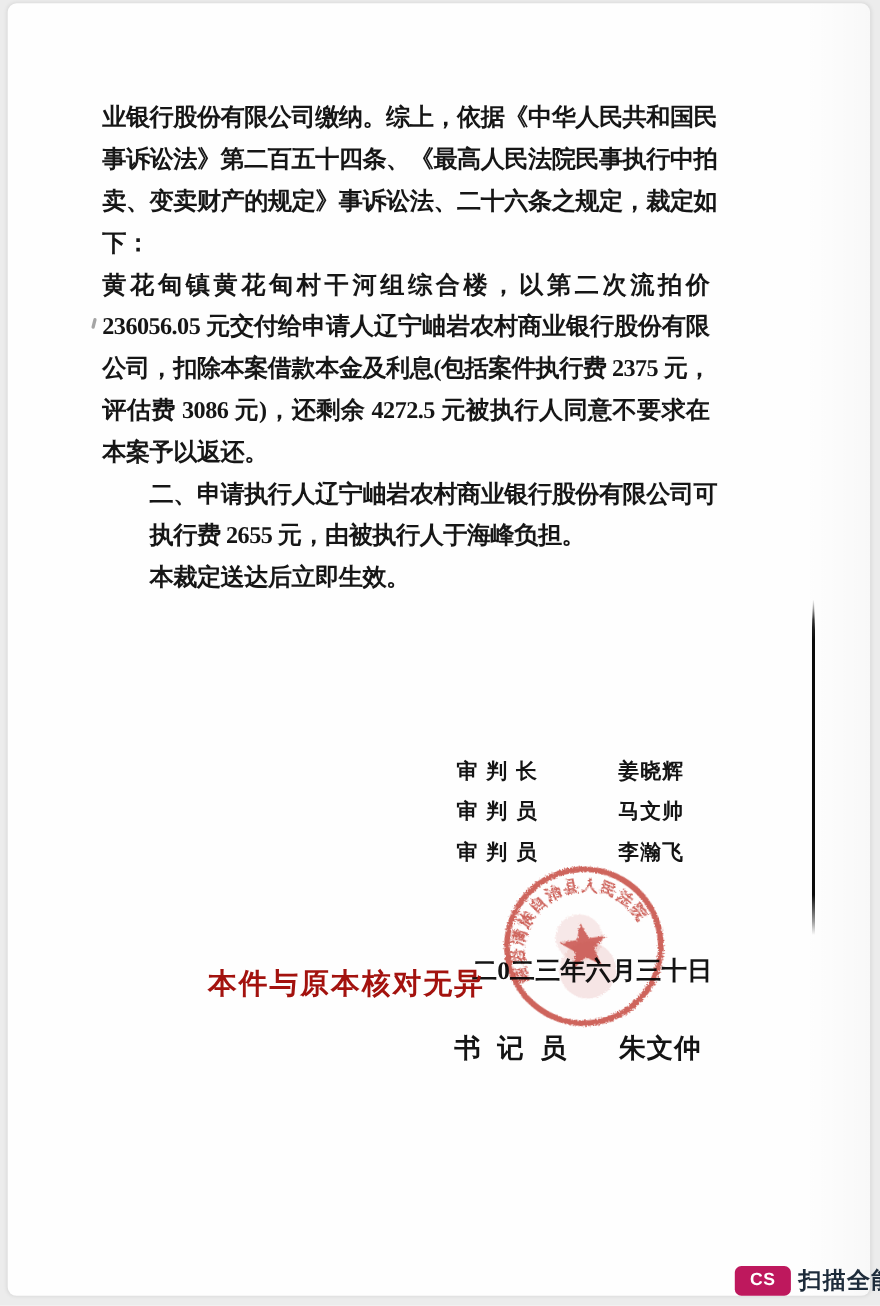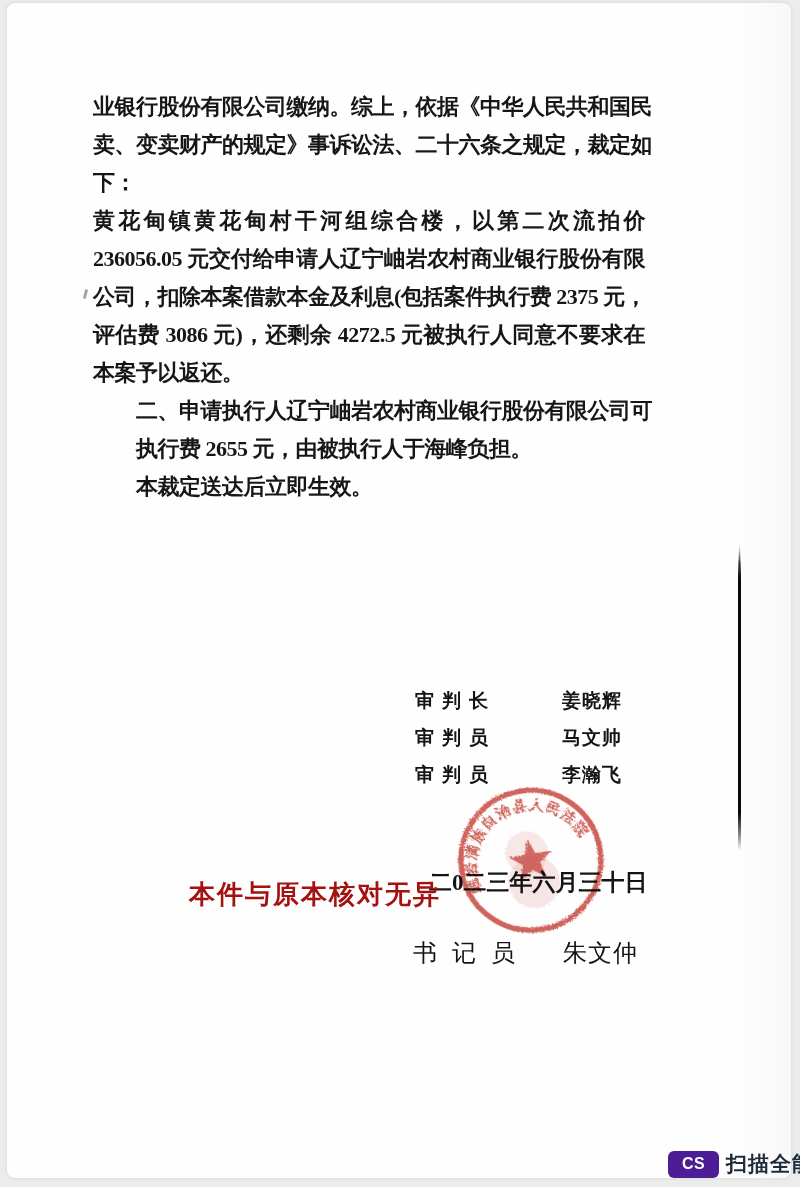--- a/index.html
+++ b/index.html
@@ -28,21 +28,21 @@
     text-align:justify;text-align-last:justify;
     word-break:break-all;height:38px;overflow:visible;white-space:pre;
   }
   .line.pl{text-align-last:left;}
   
   .sig-block{position:absolute;left:415px;top:688px;width:300px;color:#141414;}
   .sig-row{position:relative;height:37px;font-size:19px;font-weight:600;}
   .sig-role{letter-spacing:8px;}
   .sig-name{position:absolute;left:147px;top:0;letter-spacing:1px;}
   .clerk-row{position:absolute;left:413px;top:937px;width:300px;height:37px;
-    font-size:24px;font-weight:400;color:#141414;}
+    font-size:24px;font-weight:700;color:#141414;}
   .clerk-row .sig-role{letter-spacing:15px;}
   .clerk-row .sig-name{left:150px;}
   .date-line{
     position:absolute;left:429px;top:869px;
     font-size:23px;line-height:1.25;font-weight:600;color:#141414;
     letter-spacing:0px;white-space:pre;
   }
   
   .cert-note{
     position:absolute;left:189px;top:877px;
@@ -64,39 +64,40 @@
       #0a0a0a 88%,rgba(10,10,10,0.4) 96%,rgba(10,10,10,0) 100%);
     clip-path:polygon(35% 0,65% 0,100% 10%,100% 100%,0 100%,0 10%);
   }
   .scan-speck{
     position:absolute;left:84px;top:289px;width:3px;height:10px;
     background:#8f8f8f;transform:rotate(14deg);border-radius:2px;opacity:0.8;
   }
   
   .wm{position:absolute;left:668px;top:1150px;height:28px;display:flex;align-items:center;}
   .wm-badge{
-    width:51px;height:27px;border-radius:6px;background:#4c1d95;
+    width:51px;height:27px;border-radius:6px;background:#be185d;
     color:#ffffff;font-family:"Liberation Sans","DejaVu Sans",sans-serif;
     font-weight:bold;font-size:16px;display:flex;align-items:center;justify-content:center;
     letter-spacing:0.5px;
   }
   .wm-text{
     margin-left:7px;font-family:"Liberation Sans","DejaVu Sans",sans-serif;
     font-size:21px;font-weight:bold;color:#1d2b3a;letter-spacing:1px;white-space:nowrap;
   }
 </style>
 </head>
 <body>
 
 <div class="paper">
   <div class="paper-shade"></div>
 </div>
 
 <div class="doc-body">
   <div class="line">业银行股份有限公司缴纳。综上，依据《中华人民共和国民</div>
+  <div class="line">事诉讼法》第二百五十四条、《最高人民法院民事执行中拍</div>
   <div class="line">卖、变卖财产的规定》事诉讼法、二十六条之规定，裁定如</div>
   <div class="line pl">下：</div>
   <div class="line">黄花甸镇黄花甸村干河组综合楼，以第二次流拍价</div>
   <div class="line">236056.05 元交付给申请人辽宁岫岩农村商业银行股份有限</div>
   <div class="line">公司，扣除本案借款本金及利息(包括案件执行费 2375 元，</div>
   <div class="line">评估费 3086 元)，还剩余 4272.5 元被执行人同意不要求在</div>
   <div class="line pl">本案予以返还。</div>
   <div class="line">　　二、申请执行人辽宁岫岩农村商业银行股份有限公司可</div>
   <div class="line pl">　　执行费 2655 元，由被执行人于海峰负担。</div>
   <div class="line pl">　　本裁定送达后立即生效。</div>

